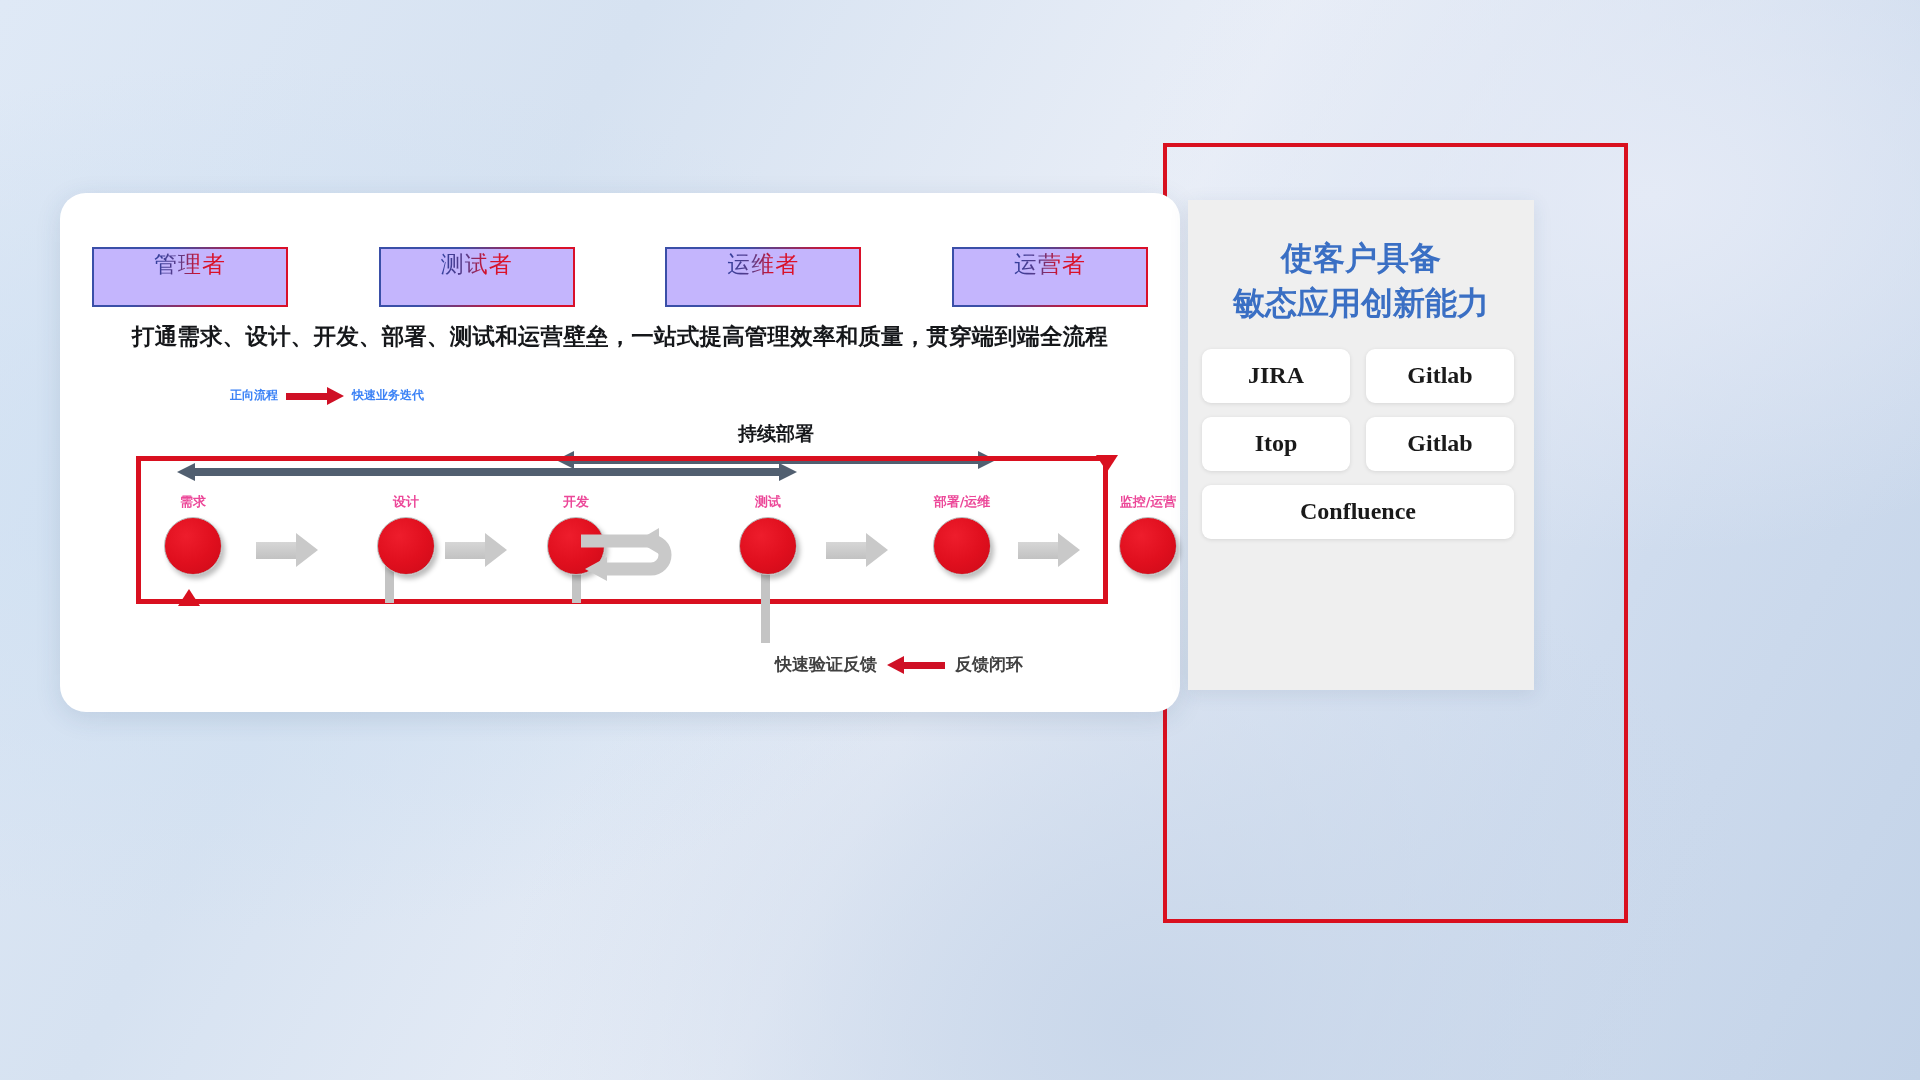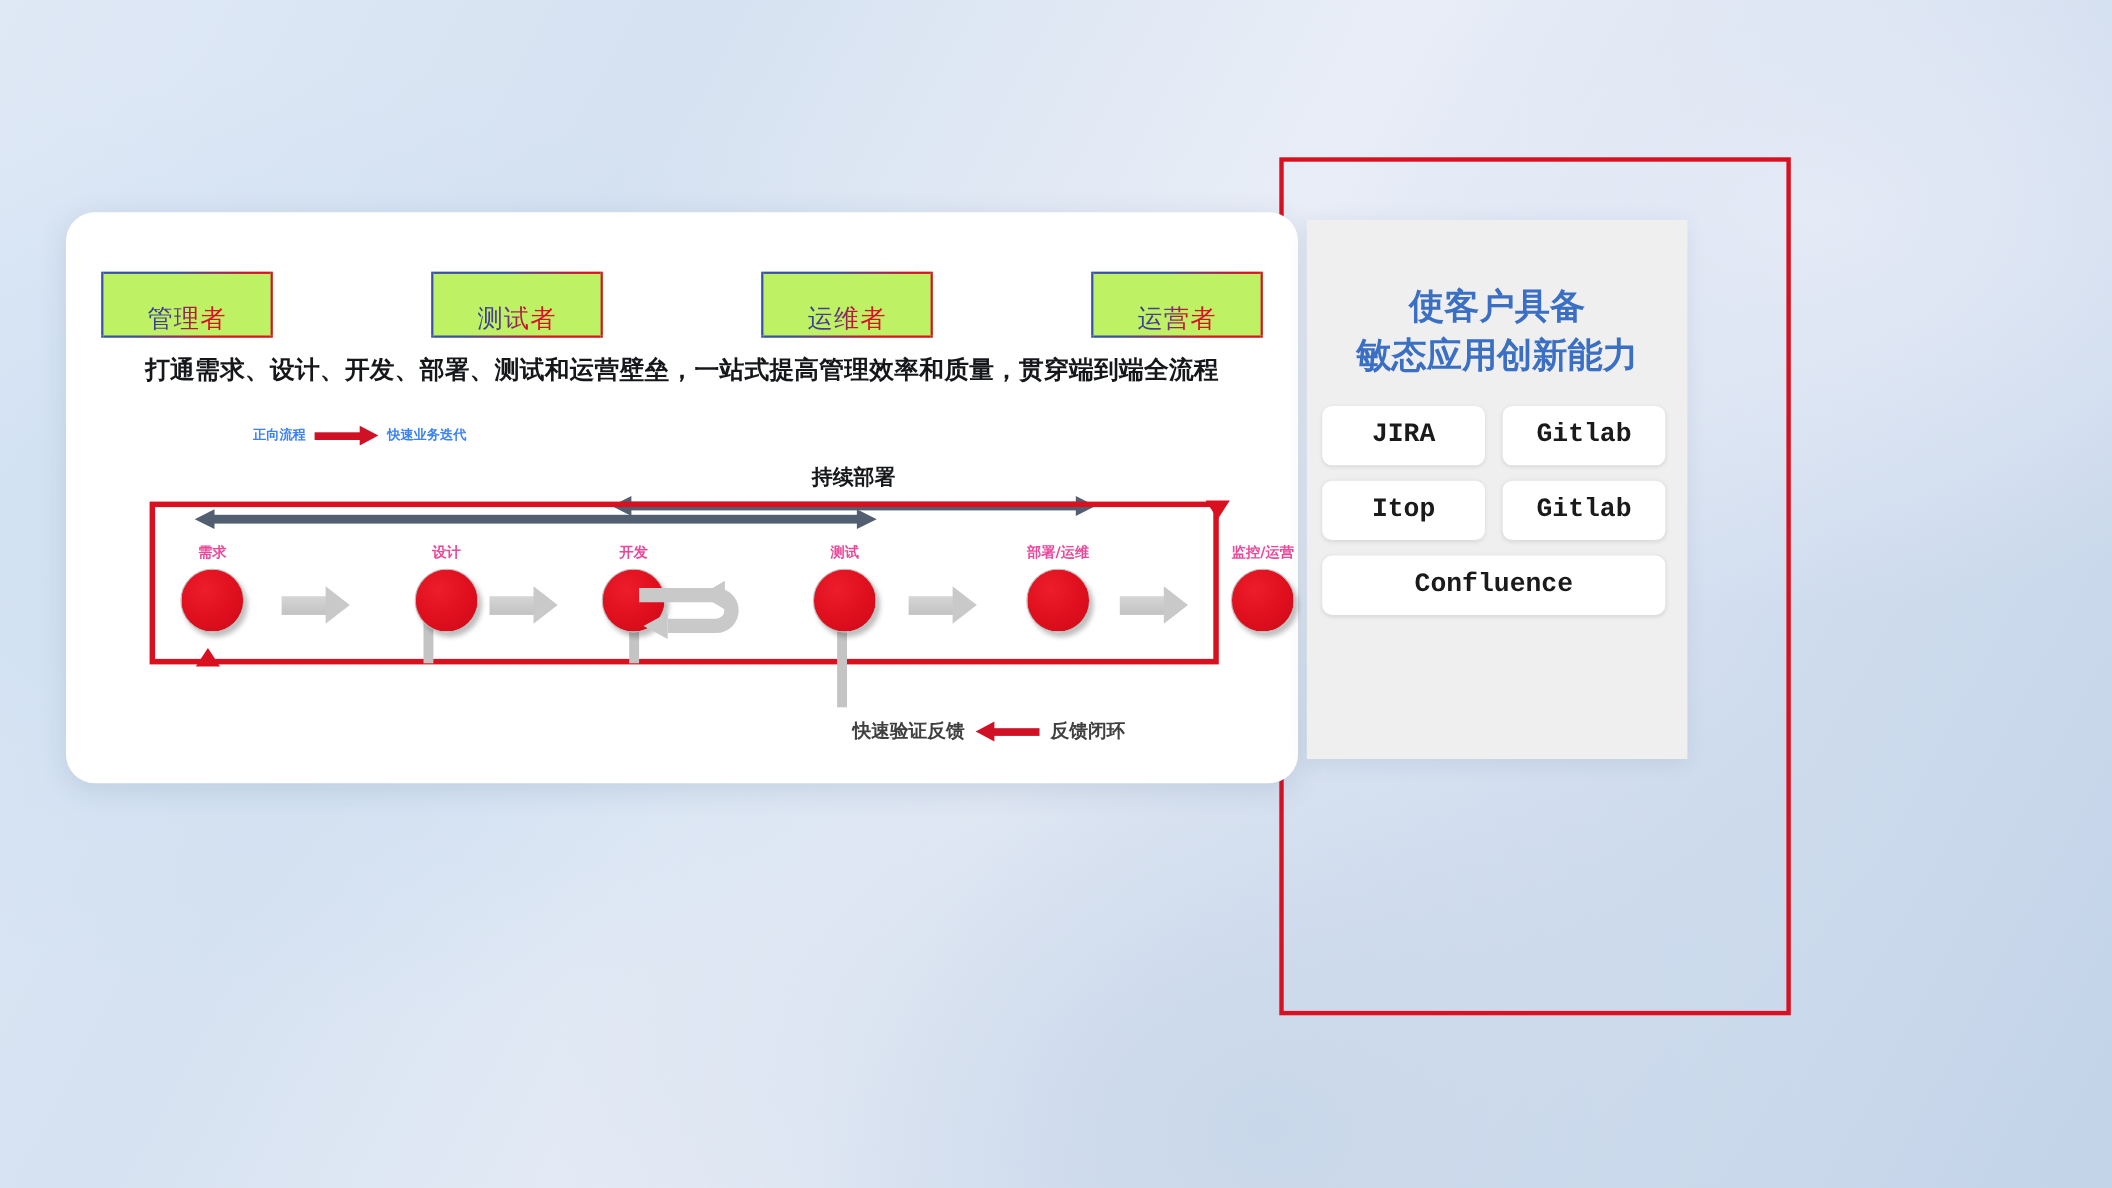--- a/index.html
+++ b/index.html
@@ -52,28 +52,28 @@
   .roles {
     position: absolute;
     left: 32px;
     top: 54px;
     width: 1056px;
     height: 62px;
     display: flex;
     justify-content: space-between;
   }
   .role-box {
-    width: 156px;
+    width: 196px;
     height: 60px;
     box-sizing: border-box;
-    background: #bef264;
+    background: #c4b5fd;
     border: 2px solid;
     border-image: linear-gradient(125deg, #3a4fa8 0%, #3a4fa8 34%, #d9102a 72%, #d9102a 100%) 1;
     display: flex;
-    align-items: flex-end;
+    align-items: flex-start;
     justify-content: center;
   }
   .role-label {
     font-size: 23px;
     letter-spacing: 1px;
     background: linear-gradient(95deg, #2f3f9e 0%, #5b3a86 36%, #d2102a 62%, #e01228 100%);
     -webkit-background-clip: text;
     background-clip: text;
     color: transparent;
     -webkit-text-fill-color: transparent;
@@ -285,41 +285,41 @@
     height: 490px;
     background: #efefef;
     box-shadow: 0 4px 18px rgba(40,70,110,0.10);
   }
   .panel-title {
     text-align: center;
     color: #3a6fc4;
     font-size: 32px;
     font-weight: bold;
     line-height: 1.42;
-    padding-top: 56px;
+    padding-top: 36px;
     font-family: "DejaVu Sans", "Liberation Sans", sans-serif;
   }
   .tool-grid {
     margin: 22px 14px 0;
     display: flex;
     flex-wrap: wrap;
     gap: 14px 16px;
   }
   .tool-pill {
     background: #ffffff;
     border-radius: 9px;
     height: 54px;
     display: flex;
     align-items: center;
     justify-content: center;
     font-size: 24px;
     font-weight: bold;
     color: #1a1a1a;
     box-shadow: 0 1px 4px rgba(0,0,0,0.10);
-    font-family: Liberation Mono, monospace;
+    font-family: Liberation Serif, serif;
   }
   .tool-half { width: 148px; }
   .tool-full { width: 312px; }
 </style>
 </head>
 <body>
 
 <div class="stage">
 
   <div class="red-loop"></div>

